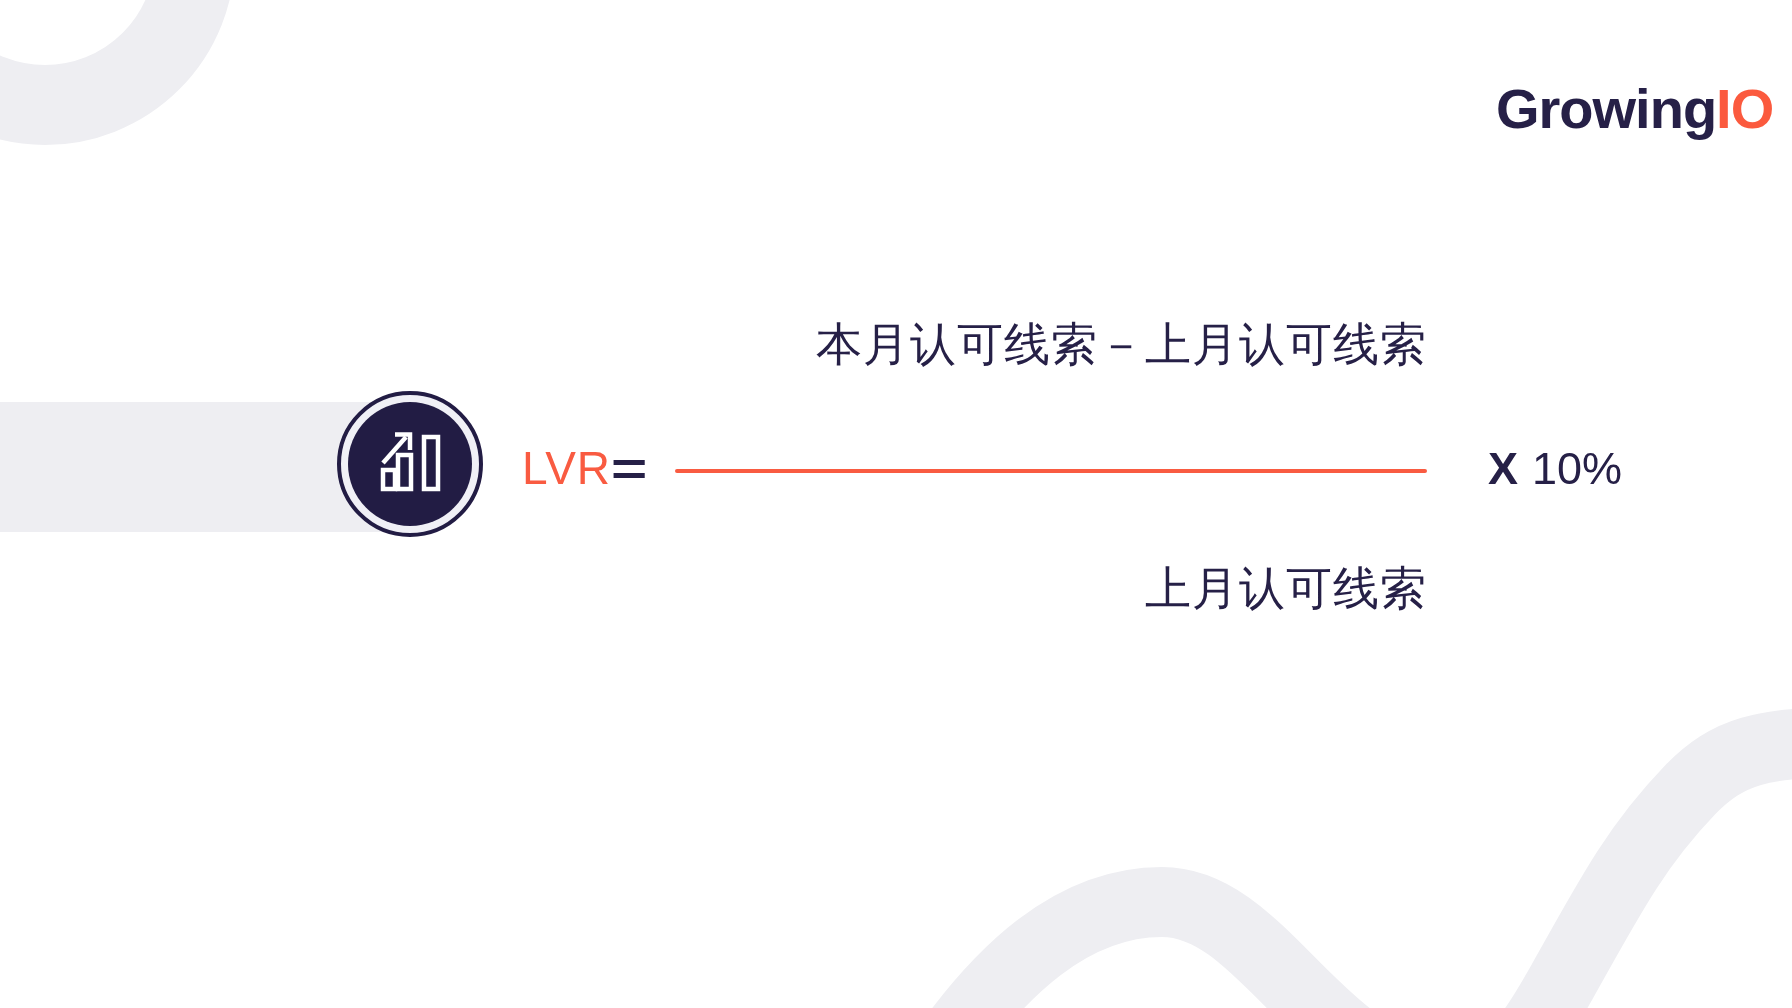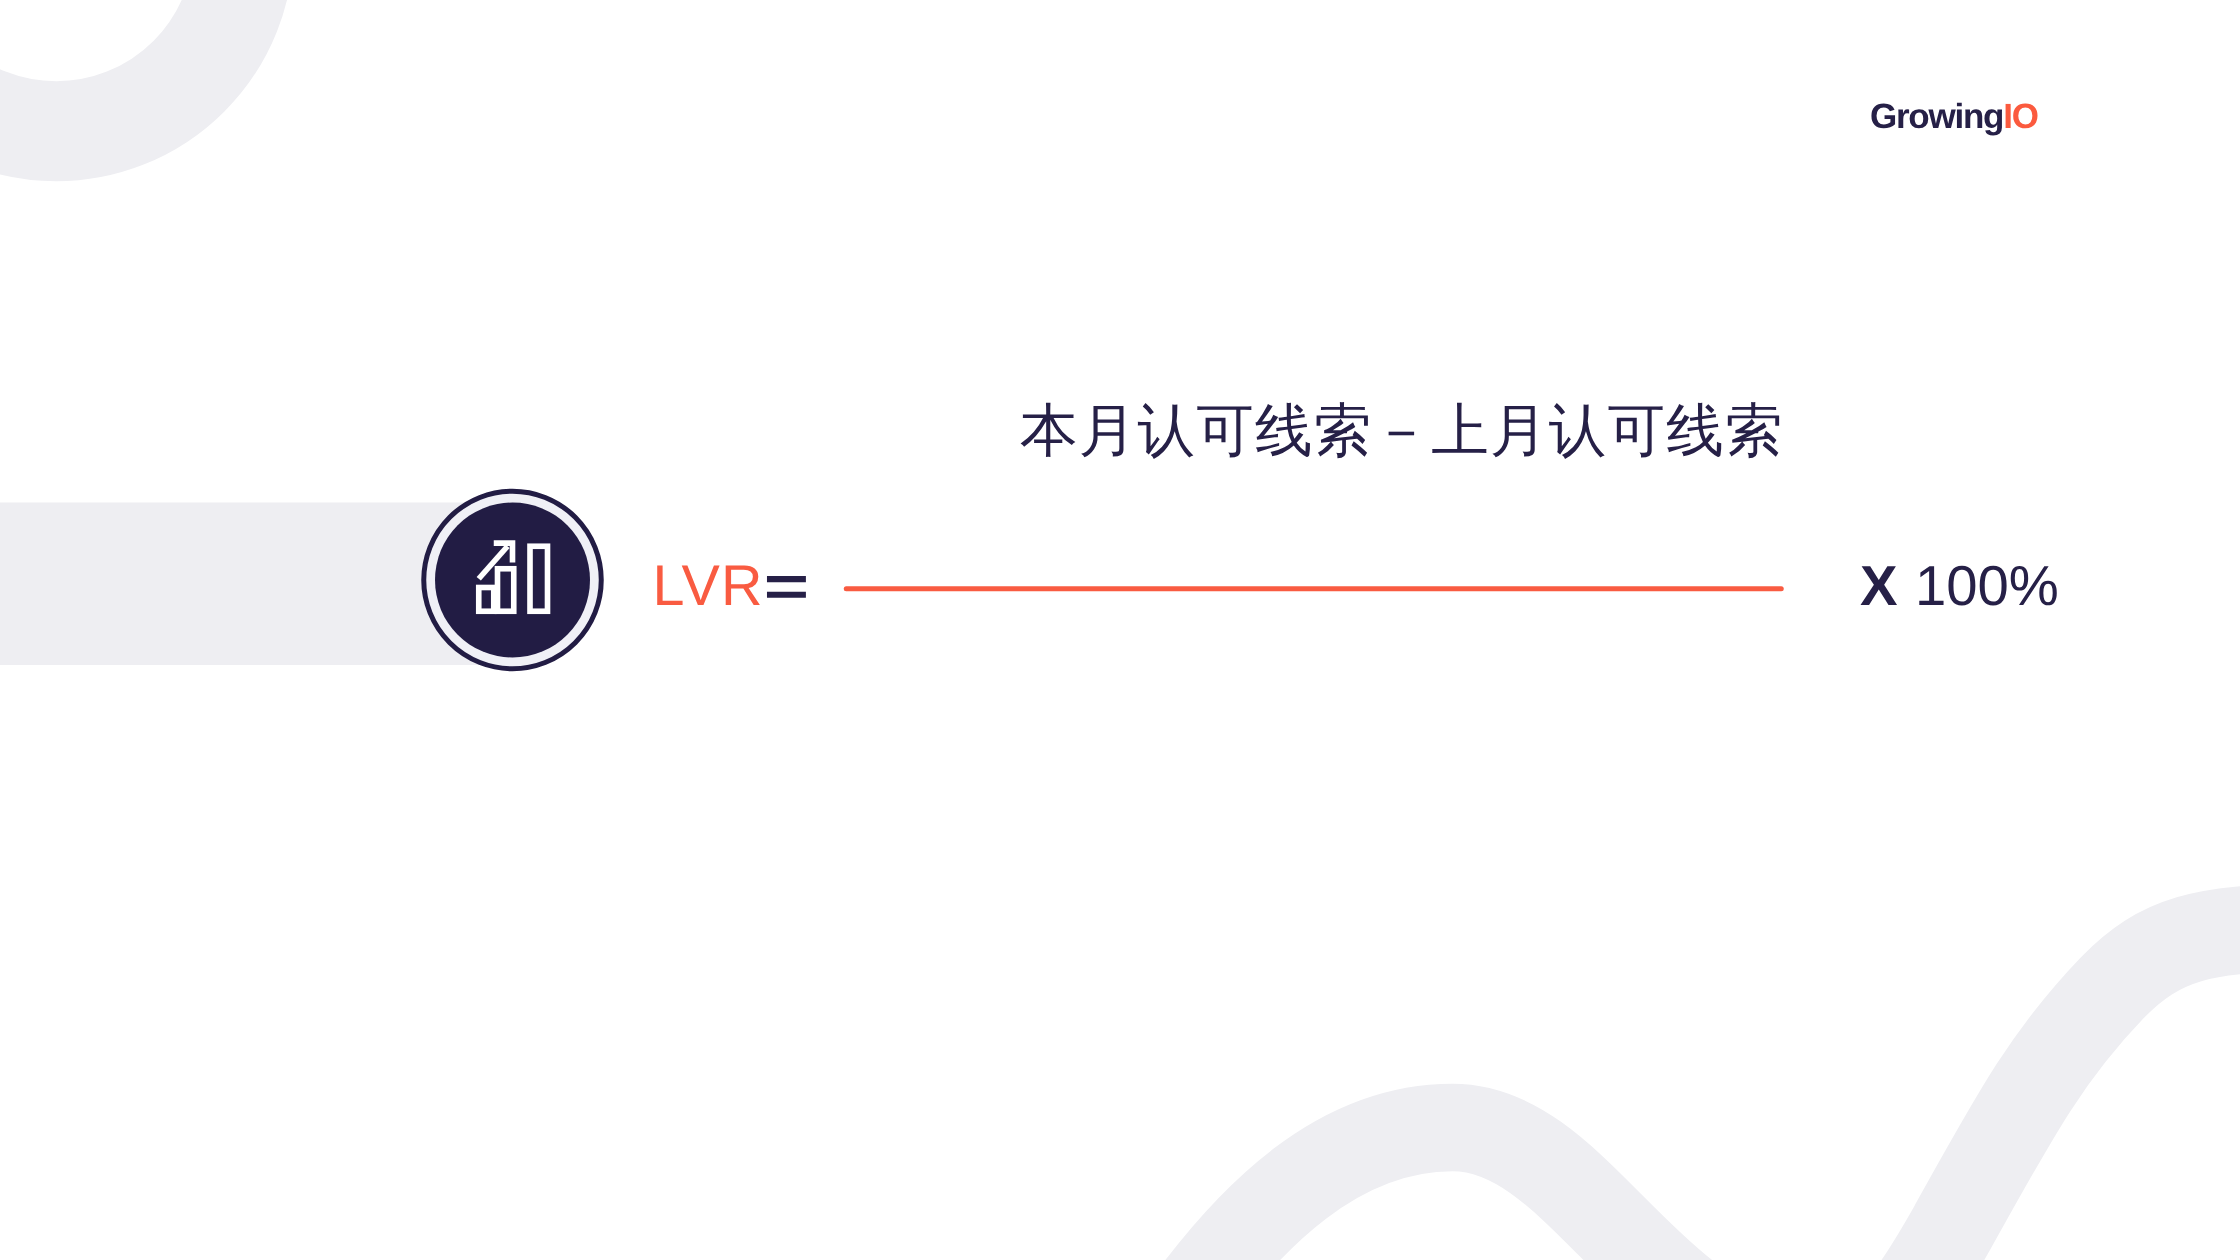--- a/index.html
+++ b/index.html
@@ -129,21 +129,21 @@
     font-size: 45px;
     color: #262047;
   }
   #mult .times { font-weight: bold; }
 
   
   .logo {
     position: absolute;
     left: 1496px;
     top: 78px;
-    font-size: 28px;
+    font-size: 56px;
     font-weight: bold;
     letter-spacing: -1px;
     line-height: 1.1;
     white-space: nowrap;
   }
   .logo .logo-navy { color: #262047; }
   .logo .logo-orange { color: #FB5A3E; }
 </style>
 </head>
 <body>
@@ -180,23 +180,24 @@
   <div class="formula-text" id="lvr">LVR</div>
 
   <div class="formula-text" id="eq">
     <span class="eq-glyph">=</span>
   </div>
 
   <div class="fraction-part" id="numerator">本月认可线索－上月认可线索</div>
 
   <div class="frac-line"></div>
 
+  <div class="fraction-part" id="denominator">上月认可线索</div>
 
   <div class="formula-text" id="mult">
     <span class="times">X</span>
-    <span class="percent">100%</span>
+    <span class="percent">10%</span>
   </div>
 
   <div class="logo">
     <span class="logo-navy">Growing</span><span class="logo-orange">IO</span>
   </div>
 
 </div>
 
 </body></html>

